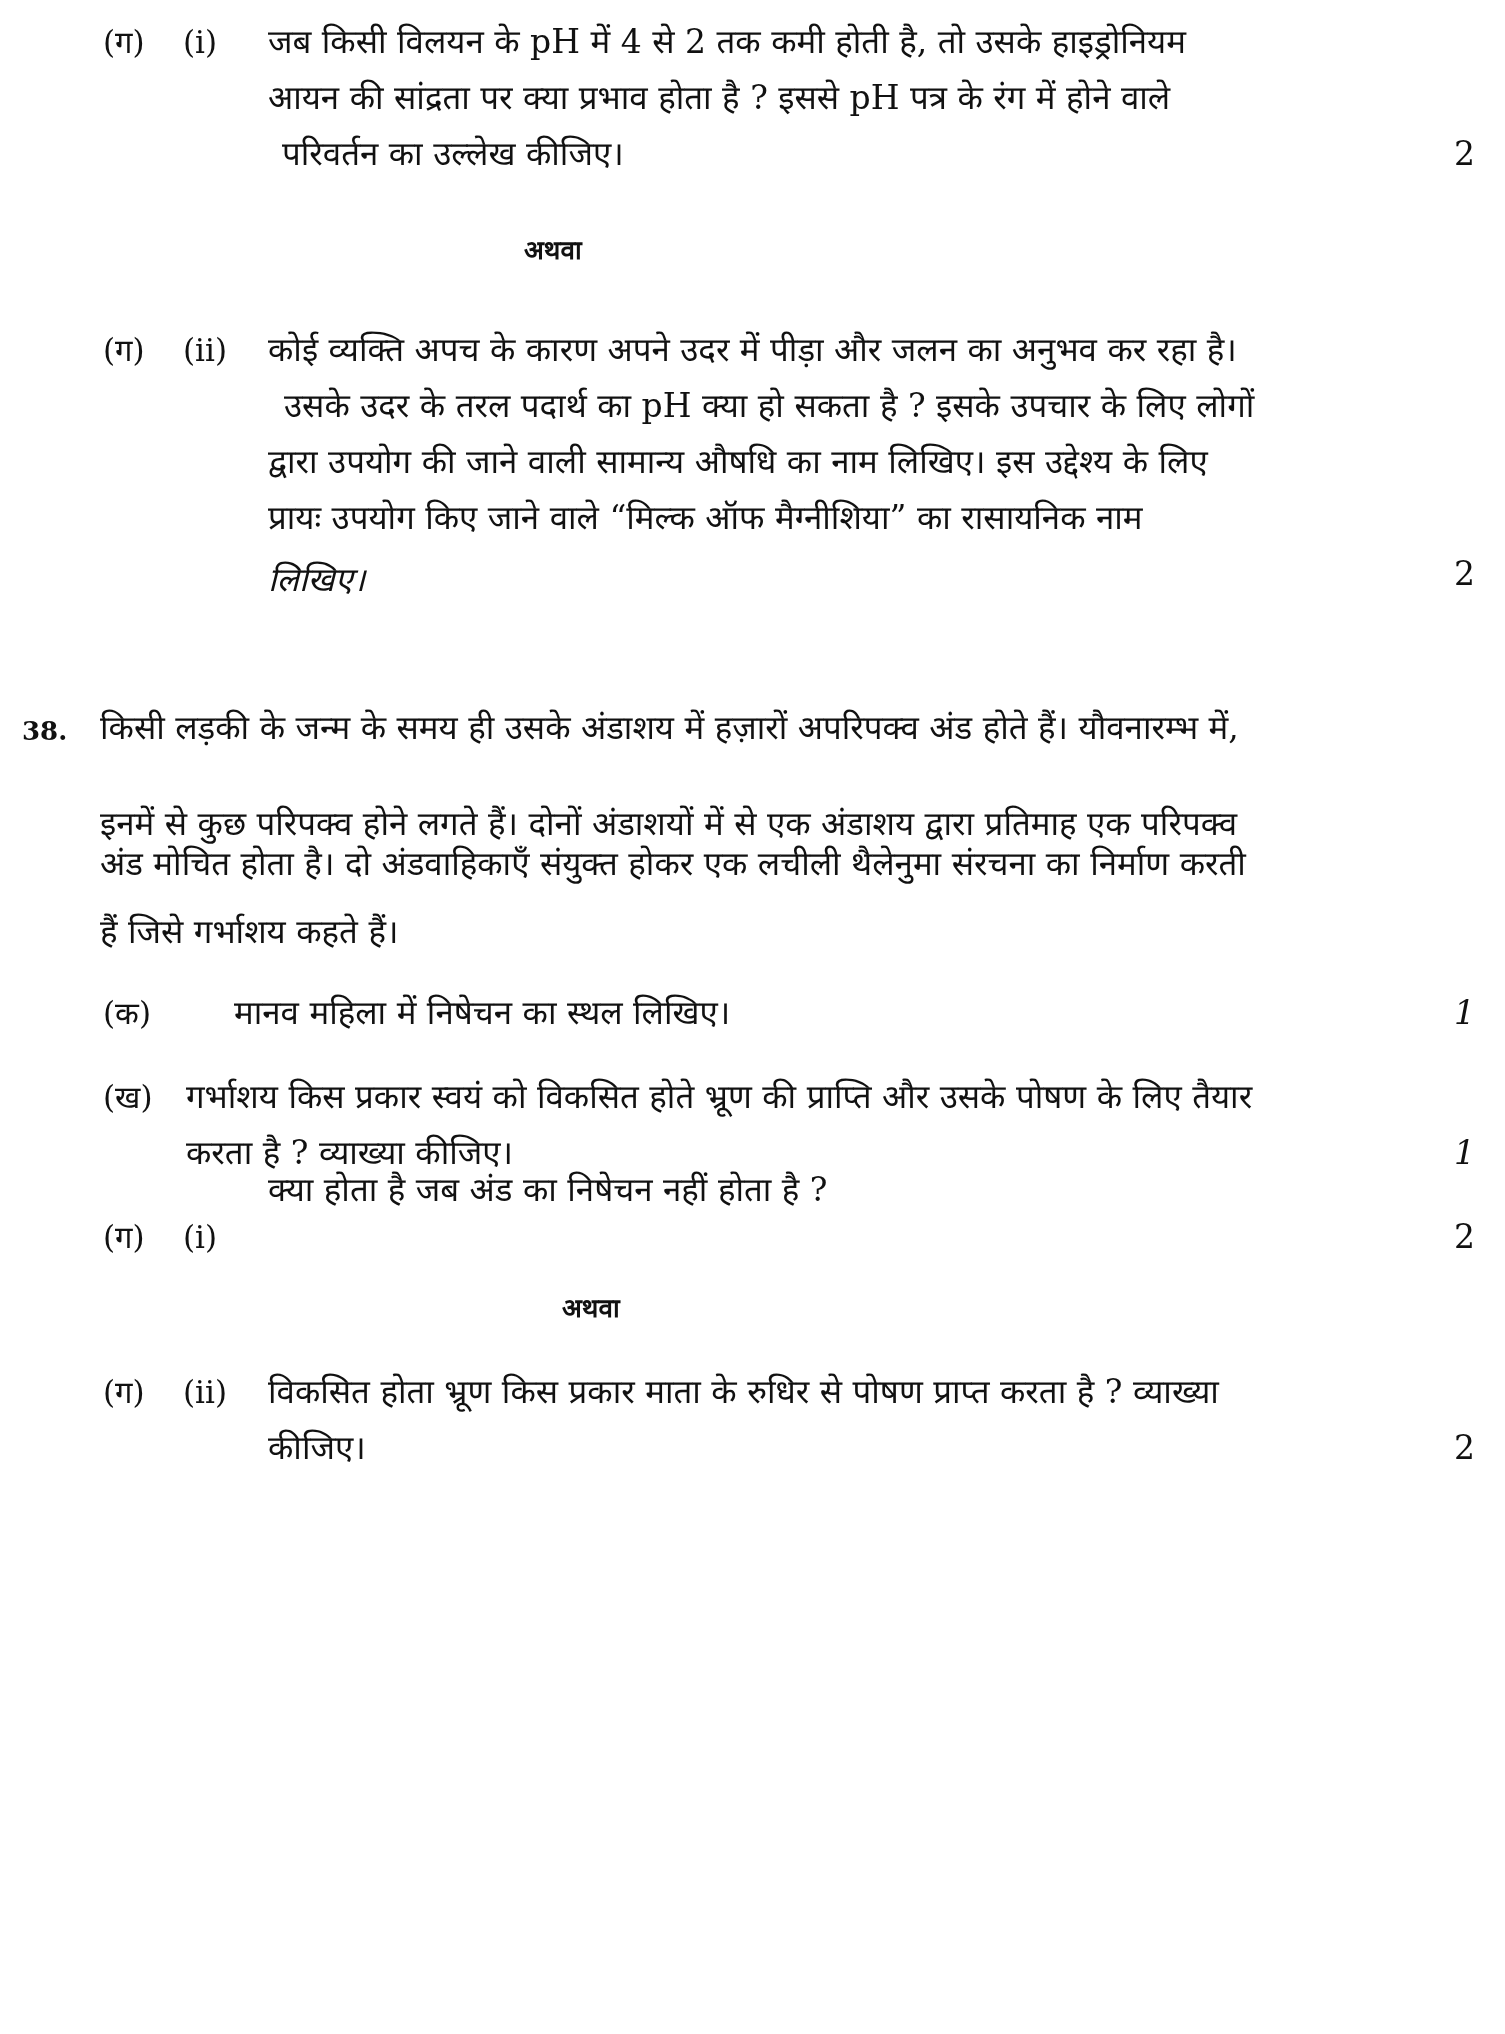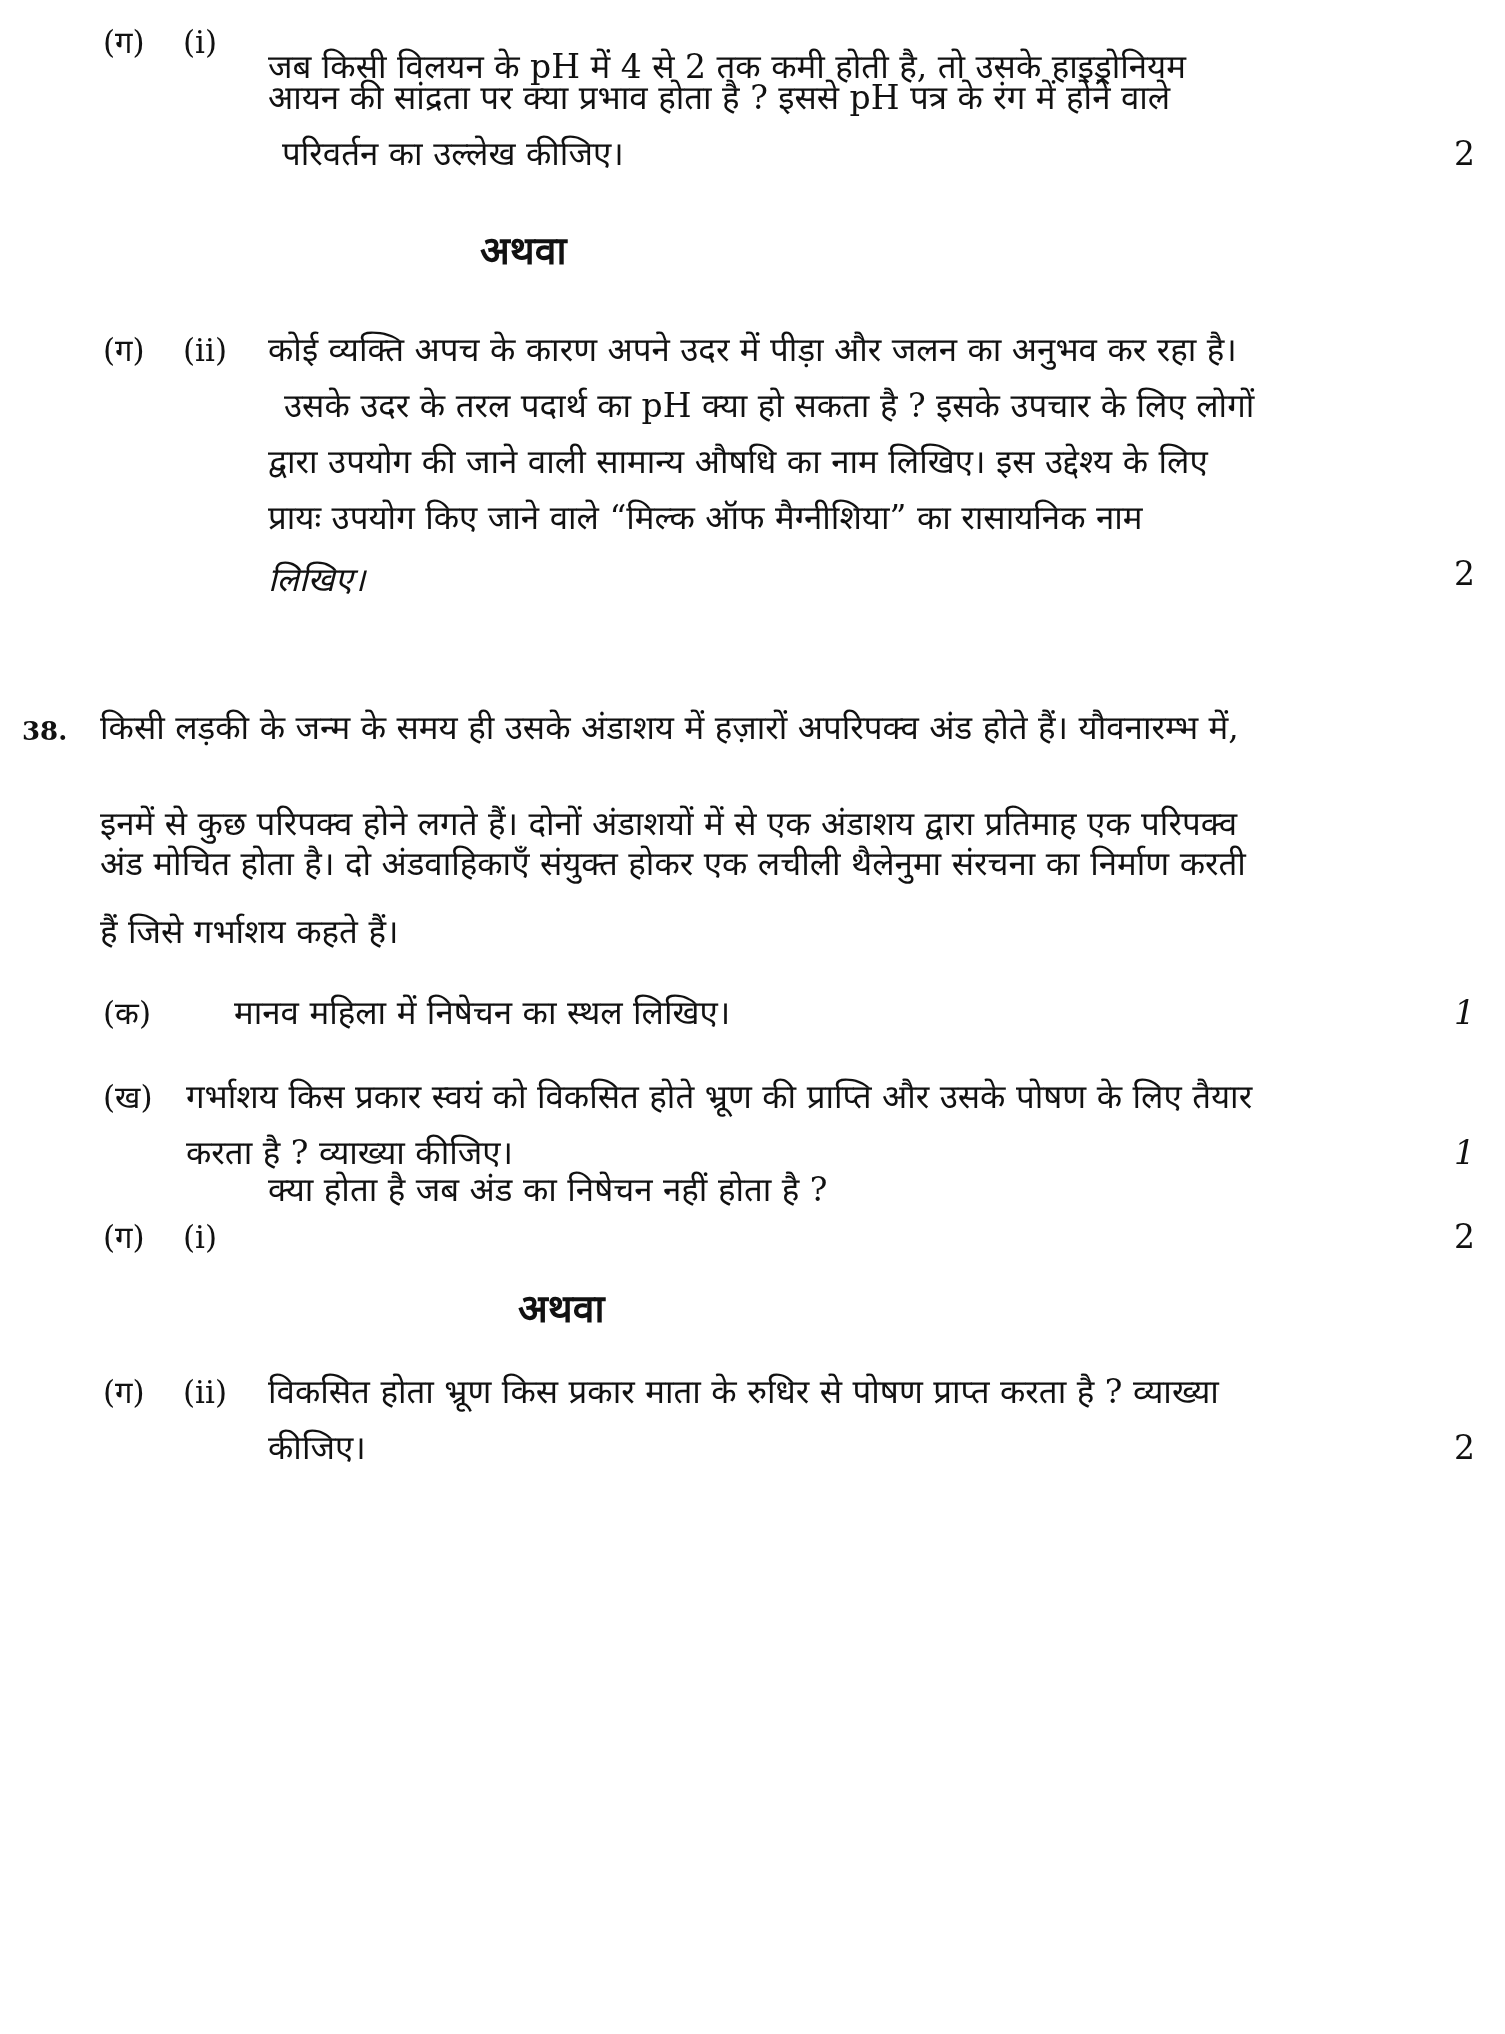--- a/index.html
+++ b/index.html
@@ -5,31 +5,31 @@
   html, body { margin: 0; padding: 0; background: #ffffff; }
   body {
     width: 1505px; height: 2034px; position: relative; overflow: hidden;
     font-family: "DejaVu Serif", "Liberation Serif", serif;
     color: #111111;
   }
   .line { position: absolute; font-size: 33px; line-height: 40px; white-space: nowrap; }
   .lbl { position: absolute; font-size: 31px; line-height: 40px; }
   .mark { position: absolute; right: 30px; font-size: 33px; line-height: 40px; text-align: right; }
   .mark.it { font-style: italic; }
-  .or { position: absolute; font-size: 39px; line-height: 40px; font-weight: bold; }
+  .or { position: absolute; font-size: 26px; line-height: 40px; font-weight: bold; margin-left: 44px; }
   .qnum { position: absolute; font-size: 26px; line-height: 40px; font-weight: bold; }
   .just { text-align: justify; text-align-last: justify; }
 </style>
 </head>
 <body>
 
 <div>
   <span class="lbl" style="left:103px; top:22px;">(ग)</span>
   <span class="lbl" style="left:183px; top:22px;">(i)</span>
-  <div class="line just" style="left:268px; top:22px; width:808px;margin-top:25px;">जब किसी विलयन के pH  में 4 से 2 तक कमी होती है, तो उसके हाइड्रोनियम</div>
+  <div class="line just" style="left:268px; top:22px; width:808px;">जब किसी विलयन के pH  में 4 से 2 तक कमी होती है, तो उसके हाइड्रोनियम</div>
   <div class="line just" style="left:268px; top:78px; width:808px;">आयन की सांद्रता पर क्या प्रभाव होता है ? इससे pH पत्र के रंग में होने वाले</div>
   <div class="line" style="left:282px; top:134px;">परिवर्तन का उल्लेख कीजिए।</div>
   <span class="mark" style="top:134px;">2</span>
 </div>
 
 <div class="or" style="left:480px; top:230px;">अथवा</div>
 
 <div>
   <span class="lbl" style="left:103px; top:330px;">(ग)</span>
   <span class="lbl" style="left:183px; top:330px;">(ii)</span>

